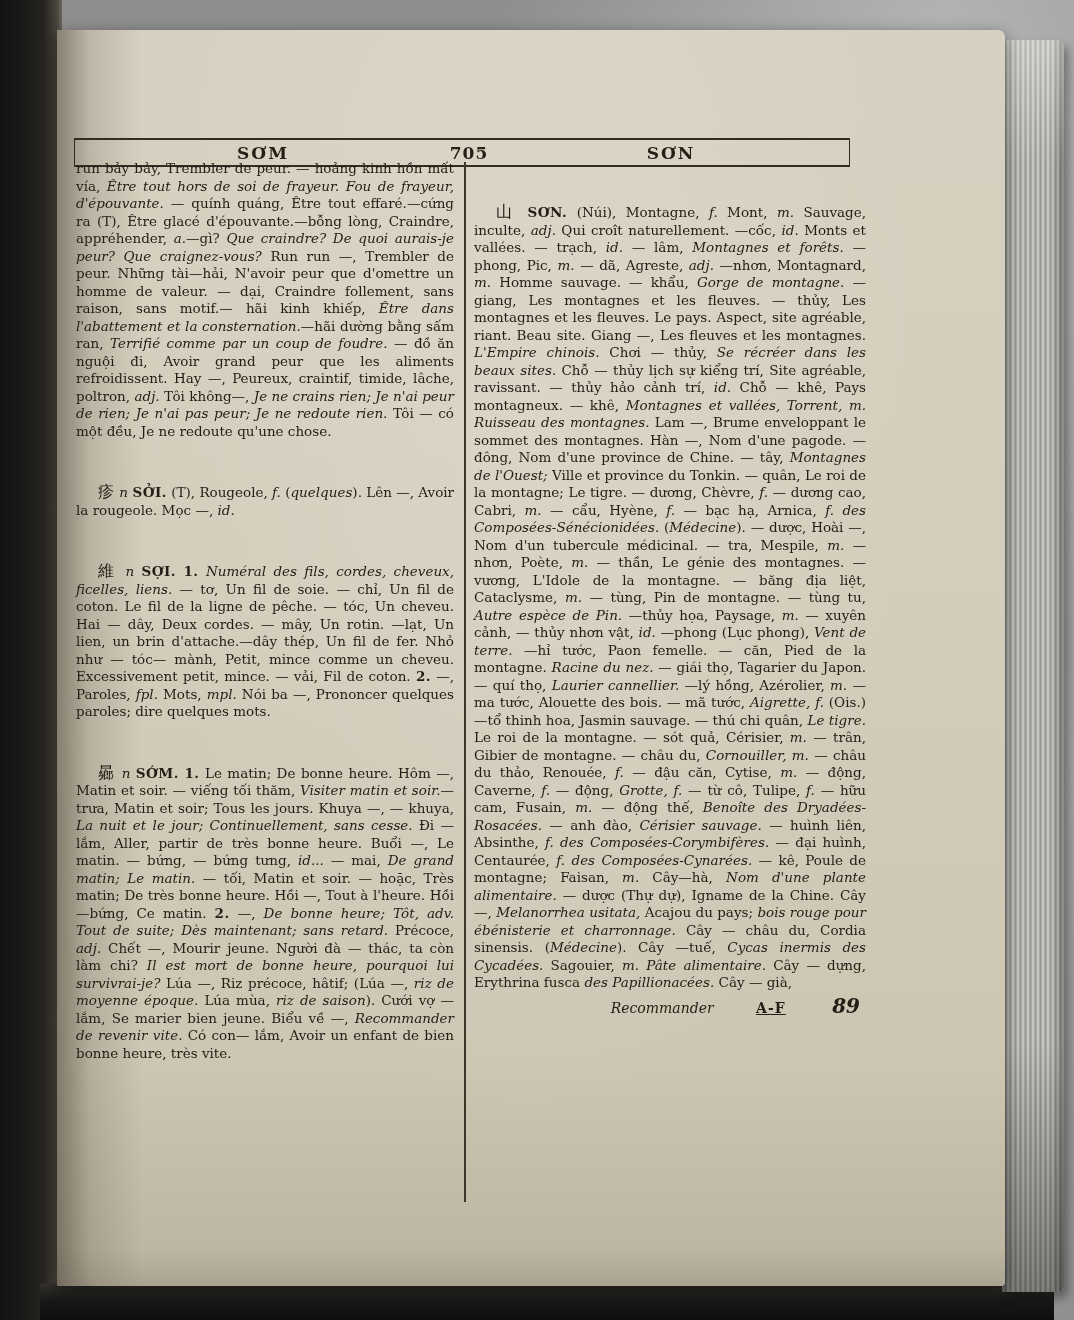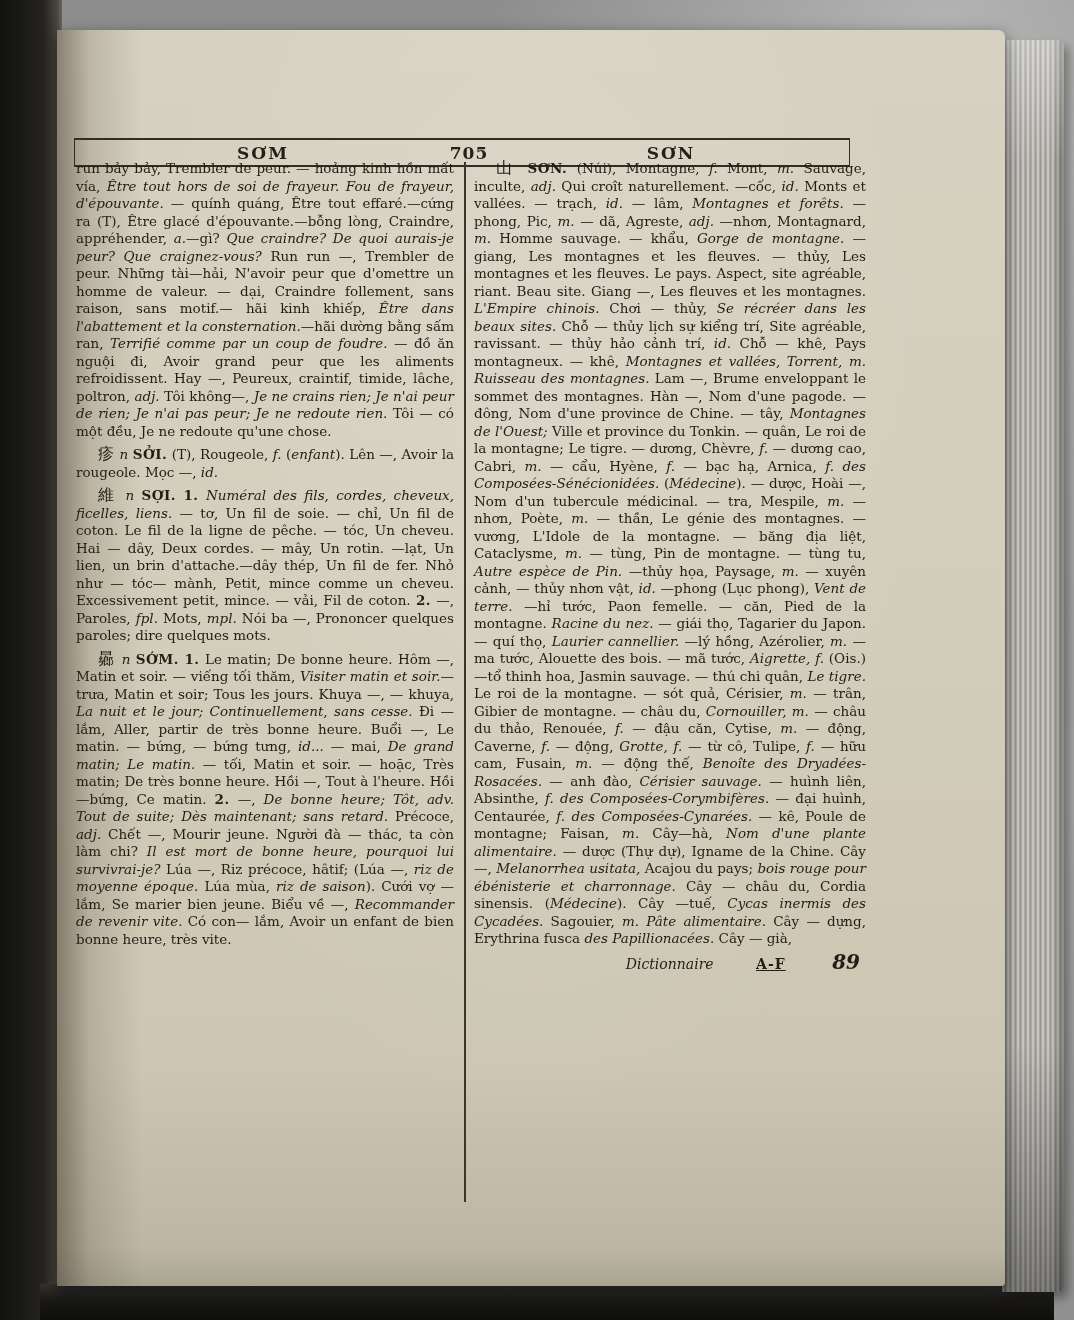--- a/index.html
+++ b/index.html
@@ -56,21 +56,21 @@
   .rh-left  { left:188px; }
   .rh-num   { left:394px; letter-spacing:1px; }
   .rh-right { left:596px; }
   
   .textblock { position:absolute; left:17px; top:130px; width:794px; height:1048px; overflow:hidden; color:#221d15; }
   .divider { position:absolute; left:390px; top:2px; width:1.5px; height:1040px; background:#3c352a; }
   .col { position:absolute; top:0; text-align:justify; font-size:13.5px; line-height:17.5px; }
   .col-left  { left:2px;   width:378px; }
   .col-right { left:400px; width:392px; }
   .para { margin-bottom:6px; }
-  .para.indent { text-indent:22px; }
+  .para.indent { text-indent:22px;margin-top:44px; }
   .para b { font-weight:bold; letter-spacing:.5px; }
   .cjk { font-size:16px; line-height:1; letter-spacing:1px; }
   .colophon { margin-top:2px; text-align:right; font-size:14px; padding-right:6px; white-space:nowrap; }
   .colophon .word { font-style:italic; }
   .colophon .vol  { font-weight:bold; margin-left:38px; letter-spacing:1px;text-decoration:underline; }
   .colophon .num  { font-weight:bold; font-style:italic; margin-left:42px; font-size:20px; }
 </style>
 </head>
 <body>
 
@@ -83,31 +83,31 @@
     <div class="running-head">
       <span class="rh-item rh-left">SƠM</span>
       <span class="rh-item rh-num">705</span>
       <span class="rh-item rh-right">SƠN</span>
     </div>
 
     <div class="textblock">
       <div class="col col-left">
         <div class="paras">
             <div class="para">run bảy bảy, Trembler de peur. — hoảng kinh hồn mất vía, <i>Être tout hors de soi de frayeur. Fou de frayeur, d'épouvante.</i> — quính quáng, Être tout effaré.—cứng ra (T), Être glacé d'épouvante.—bỗng lòng, Craindre, appréhender, <i>a.</i>—gì? <i>Que craindre? De quoi aurais-je peur? Que craignez-vous?</i> Run run —, Trembler de peur. Những tài—hải, N'avoir peur que d'omettre un homme de valeur. — dại, Craindre follement, sans raison, sans motif.— hãi kinh khiếp, <i>Être dans l'abattement et la consternation.</i>—hãi dường bằng sấm ran, <i>Terrifié comme par un coup de foudre.</i> — đồ ăn nguội đi, Avoir grand peur que les aliments refroidissent. Hay —, Peureux, craintif, timide, lâche, poltron, <i>adj.</i> Tôi không—, <i>Je ne crains rien; Je n'ai peur de rien; Je n'ai pas peur; Je ne redoute rien.</i> Tôi — có một đều, Je ne redoute qu'une chose.</div>
-            <div class="para indent"><span class="cjk">疹</span> <i>n</i> <b>SỞI.</b> (T), Rougeole, <i>f.</i> (<i>enfant</i>). Lên —, Avoir la rougeole. Mọc —, <i>id.</i></div>
+            <div class="para indent"><span class="cjk">疹</span> <i>n</i> <b>SỞI.</b> (T), Rougeole, <i>f.</i> (<i>quelques</i>). Lên —, Avoir la rougeole. Mọc —, <i>id.</i></div>
             <div class="para indent"><span class="cjk">維</span> <i>n</i> <b>SỢI.</b> <b>1.</b> <i>Numéral des fils, cordes, cheveux, ficelles, liens.</i> — tơ, Un fil de soie. — chỉ, Un fil de coton. Le fil de la ligne de pêche. — tóc, Un cheveu. Hai — dây, Deux cordes. — mây, Un rotin. —lạt, Un lien, un brin d'attache.—dây thép, Un fil de fer. Nhỏ như — tóc— mành, Petit, mince comme un cheveu. Excessivement petit, mince. — vải, Fil de coton. <b>2.</b> —, Paroles, <i>fpl.</i> Mots, <i>mpl.</i> Nói ba —, Prononcer quelques paroles; dire quelques mots.</div>
             <div class="para indent"><span class="cjk">曏</span> <i>n</i> <b>SỚM.</b> <b>1.</b> Le matin; De bonne heure. Hôm —, Matin et soir. — viếng tối thăm, <i>Visiter matin et soir.</i>—trưa, Matin et soir; Tous les jours. Khuya —, — khuya, <i>La nuit et le jour; Continuellement, sans cesse.</i> Đi — lắm, Aller, partir de très bonne heure. Buổi —, Le matin. — bứng, — bứng tưng, <i>id...</i> — mai, <i>De grand matin; Le matin.</i> — tối, Matin et soir. — hoặc, Très matin; De très bonne heure. Hồi —, Tout à l'heure. Hồi —bứng, Ce matin. <b>2.</b> —, <i>De bonne heure; Tôt, adv.</i> <i>Tout de suite; Dès maintenant; sans retard.</i> Précoce, <i>adj.</i> Chết —, Mourir jeune. Người đà — thác, ta còn làm chi? <i>Il est mort de bonne heure, pourquoi lui survivrai-je?</i> Lúa —, Riz précoce, hâtif; (Lúa —, <i>riz de moyenne époque.</i> Lúa mùa, <i>riz de saison</i>). Cưới vợ — lắm, Se marier bien jeune. Biểu về —, <i>Recommander de revenir vite.</i> Có con— lắm, Avoir un enfant de bien bonne heure, très vite.</div>
           </div>
       </div>
       <div class="divider"></div>
       <div class="col col-right">
         <div class="paras">
             <div class="para indent"><span class="cjk">山</span> <b>SƠN.</b> (Núi), Montagne, <i>f.</i> Mont, <i>m.</i> Sauvage, inculte, <i>adj.</i> Qui croît naturellement. —cốc, <i>id.</i> Monts et vallées. — trạch, <i>id.</i> — lâm, <i>Montagnes et forêts.</i> — phong, Pic, <i>m.</i> — dã, Agreste, <i>adj.</i> —nhơn, Montagnard, <i>m.</i> Homme sauvage. — khẩu, <i>Gorge de montagne.</i> —giang, Les montagnes et les fleuves. — thủy, Les montagnes et les fleuves. Le pays. Aspect, site agréable, riant. Beau site. Giang —, Les fleuves et les montagnes. <i>L'Empire chinois.</i> Chơi — thủy, <i>Se récréer dans les beaux sites.</i> Chỗ — thủy lịch sự kiểng trí, Site agréable, ravissant. — thủy hảo cảnh trí, <i>id.</i> Chỗ — khê, Pays montagneux. — khê, <i>Montagnes et vallées, Torrent, m.</i> <i>Ruisseau des montagnes.</i> Lam —, Brume enveloppant le sommet des montagnes. Hàn —, Nom d'une pagode. — đông, Nom d'une province de Chine. — tây, <i>Montagnes de l'Ouest;</i> Ville et province du Tonkin. — quân, Le roi de la montagne; Le tigre. — dương, Chèvre, <i>f.</i> — dương cao, Cabri, <i>m.</i> — cẩu, Hyène, <i>f.</i> — bạc hạ, Arnica, <i>f. des Composées-Sénécionidées.</i> (<i>Médecine</i>). — dược, Hoài —, Nom d'un tubercule médicinal. — tra, Mespile, <i>m.</i> —nhơn, Poète, <i>m.</i> — thần, Le génie des montagnes. — vương, L'Idole de la montagne. — băng địa liệt, Cataclysme, <i>m.</i> — tùng, Pin de montagne. — tùng tu, <i>Autre espèce de Pin.</i> —thủy họa, Paysage, <i>m.</i> — xuyên cảnh, — thủy nhơn vật, <i>id.</i> —phong (Lục phong), <i>Vent de terre.</i> —hỉ tước, Paon femelle. — căn, Pied de la montagne. <i>Racine du nez.</i> — giái thọ, Tagarier du Japon. — quí thọ, <i>Laurier cannellier.</i> —lý hồng, Azérolier, <i>m.</i> — ma tước, Alouette des bois. — mã tước, <i>Aigrette, f.</i> (Ois.) —tổ thinh hoa, Jasmin sauvage. — thú chi quân, <i>Le tigre.</i> Le roi de la montagne. — sót quả, Cérisier, <i>m.</i> — trân, Gibier de montagne. — châu du, <i>Cornouiller, m.</i> — châu du thảo, Renouée, <i>f.</i> — đậu căn, Cytise, <i>m.</i> — động, Caverne, <i>f.</i> — động, <i>Grotte, f.</i> — từ cô, Tulipe, <i>f.</i> — hữu cam, Fusain, <i>m.</i> — động thế, <i>Benoîte des Dryadées-Rosacées.</i> — anh đào, <i>Cérisier sauvage.</i> — huình liên, Absinthe, <i>f. des Composées-Corymbifères.</i> — đại huình, Centaurée, <i>f. des Composées-Cynarées.</i> — kê, Poule de montagne; Faisan, <i>m.</i> Cây—hà, <i>Nom d'une plante alimentaire.</i> — dược (Thự dự), Igname de la Chine. Cây —, <i>Melanorrhea usitata,</i> Acajou du pays; <i>bois rouge pour ébénisterie et charronnage.</i> Cây — châu du, Cordia sinensis. (<i>Médecine</i>). Cây —tuế, <i>Cycas inermis des Cycadées.</i> Sagouier, <i>m. Pâte alimentaire.</i> Cây — dựng, Erythrina fusca <i>des Papillionacées.</i> Cây — già,</div>
           </div>
         <div class="colophon">
-          <span class="word">Dictionnaire</span>
+          <span class="word">Recommander</span>
           <span class="vol">A-F</span>
           <span class="num">89</span>
         </div>
       </div>
     </div>
   </div>
 </div>
 
 </body></html>

